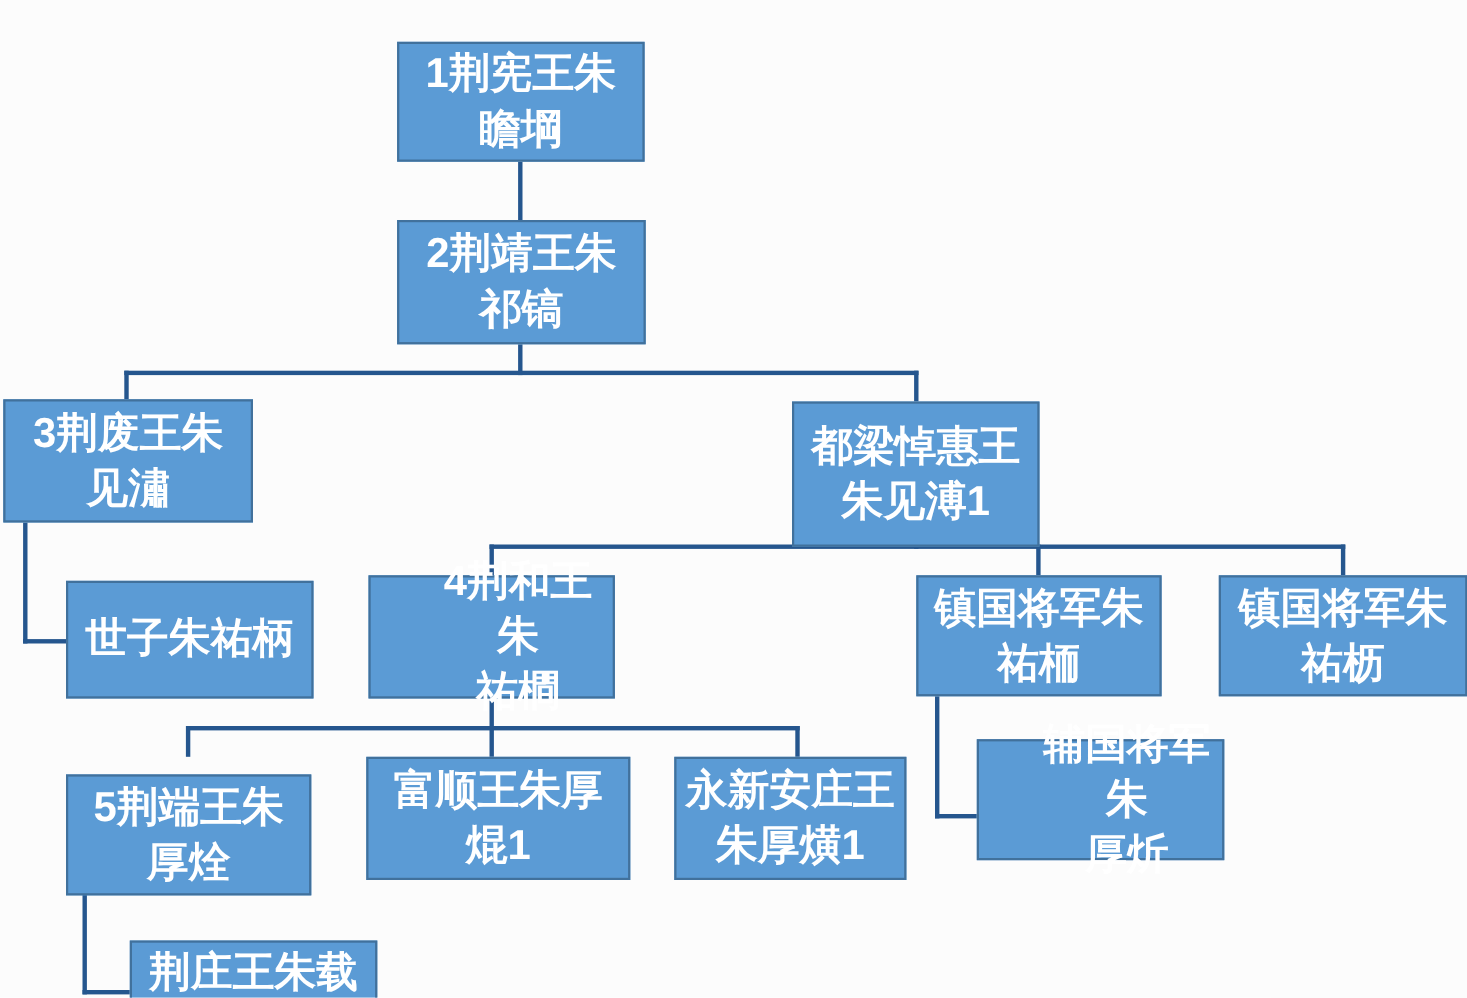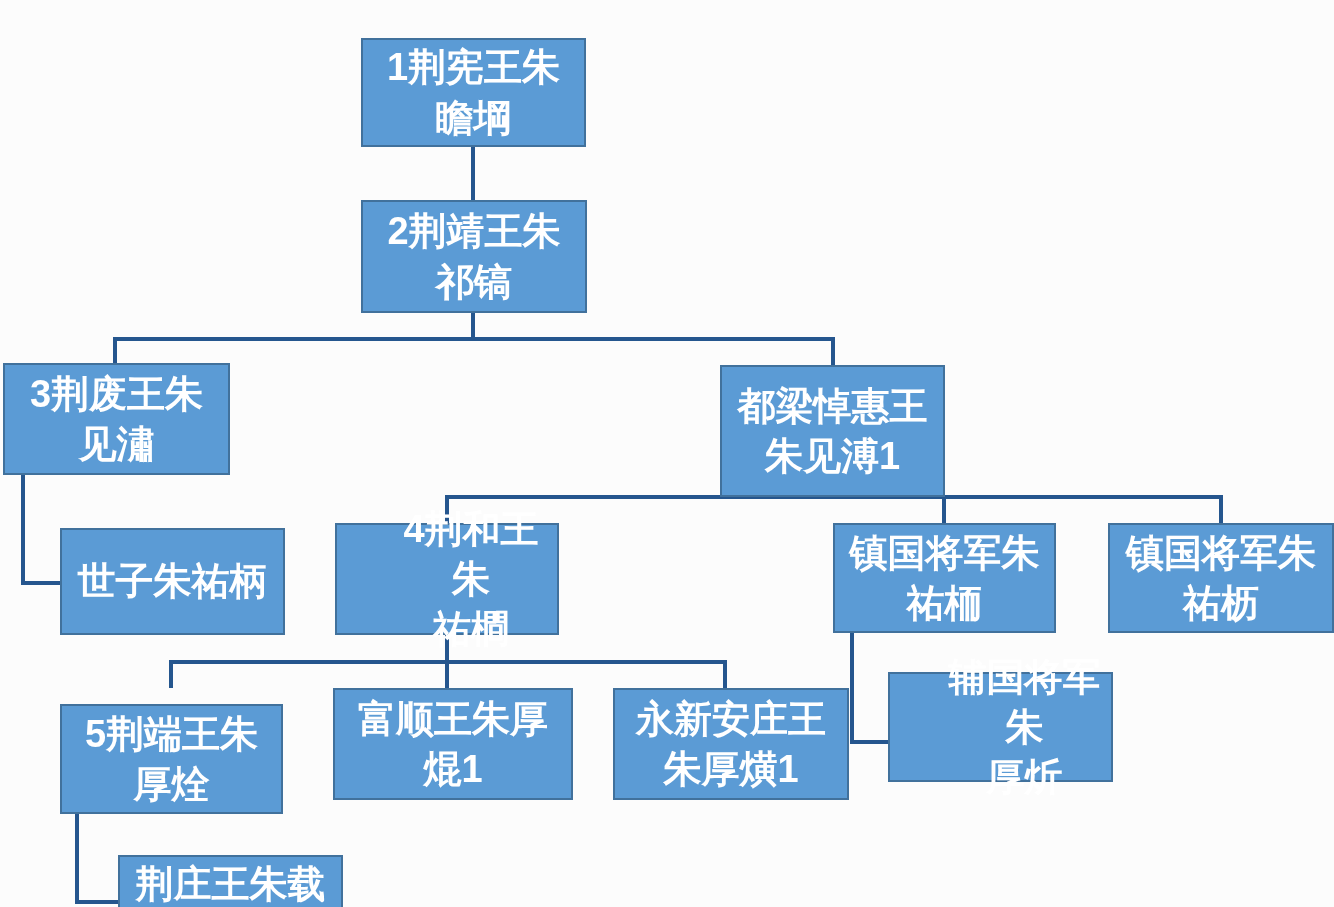--- a/index.html
+++ b/index.html
@@ -42,21 +42,21 @@
   .n1  { left: 361px;  top: 38px;  width: 225px; height: 109px; }
   .n2  { left: 361px;  top: 200px; width: 226px; height: 113px; }
   .n3  { left: 3px;    top: 363px; width: 227px; height: 112px; }
   .n4  { left: 720px;  top: 365px; width: 225px; height: 132px; }
   .n5  { left: 60px;   top: 528px; width: 225px; height: 107px; }
   .n6  { left: 335px;  top: 523px; width: 224px; height: 112px; padding-left: 48px; }
   .n7  { left: 833px;  top: 523px; width: 223px; height: 110px; }
   .n8  { left: 1108px; top: 523px; width: 226px; height: 110px; }
   .n9  { left: 60px;   top: 688px; width: 223px; height: 110px; margin-top: 16px; }
   .n10 { left: 333px;  top: 688px; width: 240px; height: 112px; }
-  .n11 { left: 613px;  top: 688px; width: 236px; height: 112px; }
+  .n11 { left: 613px;  top: 688px; width: 211px; height: 112px; }
   .n12 { left: 888px;  top: 672px; width: 225px; height: 110px; padding-left: 48px; }
   .n13 { left: 118px;  top: 855px; width: 225px; height: 105px; }
   
   .c1  { left: 471px;  top: 147px; width: 4px;   height: 53px; }
   .c2  { left: 471px;  top: 313px; width: 4px;   height: 28px; }
   .c3  { left: 113px;  top: 337px; width: 722px; height: 4px; }
   .c4  { left: 113px;  top: 337px; width: 4px;   height: 26px; }
   .c5  { left: 831px;  top: 337px; width: 4px;   height: 28px; }
   .c6  { left: 21px;   top: 475px; width: 4px;   height: 110px; }
   .c7  { left: 21px;   top: 581px; width: 41px;  height: 4px; }

